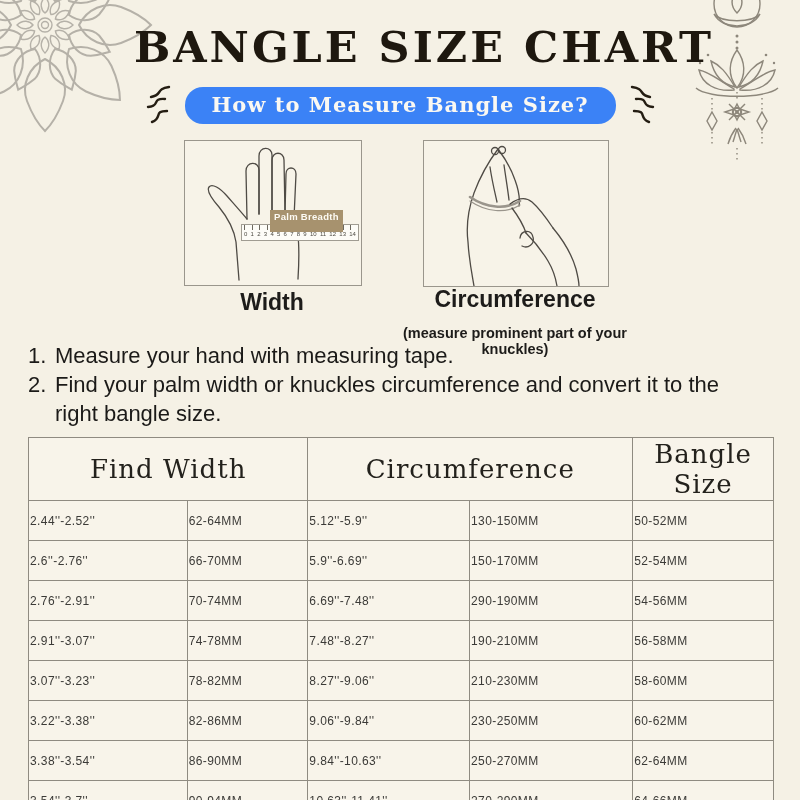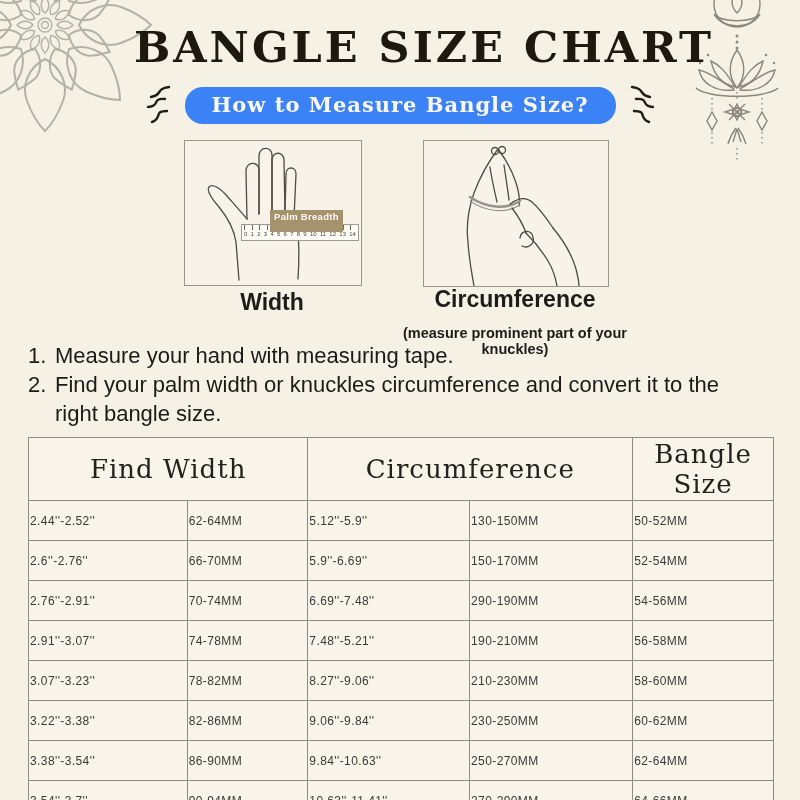--- a/index.html
+++ b/index.html
@@ -305,21 +305,21 @@
         <tr>
           <td>2.76''-2.91''</td>
           <td>70-74MM</td>
           <td>6.69''-7.48''</td>
           <td>290-190MM</td>
           <td>54-56MM</td>
         </tr>
         <tr>
           <td>2.91''-3.07''</td>
           <td>74-78MM</td>
-          <td>7.48''-5.21''</td>
+          <td>7.48''-8.27''</td>
           <td>190-210MM</td>
           <td>56-58MM</td>
         </tr>
         <tr>
           <td>3.07''-3.23''</td>
           <td>78-82MM</td>
           <td>8.27''-9.06''</td>
           <td>210-230MM</td>
           <td>58-60MM</td>
         </tr>

